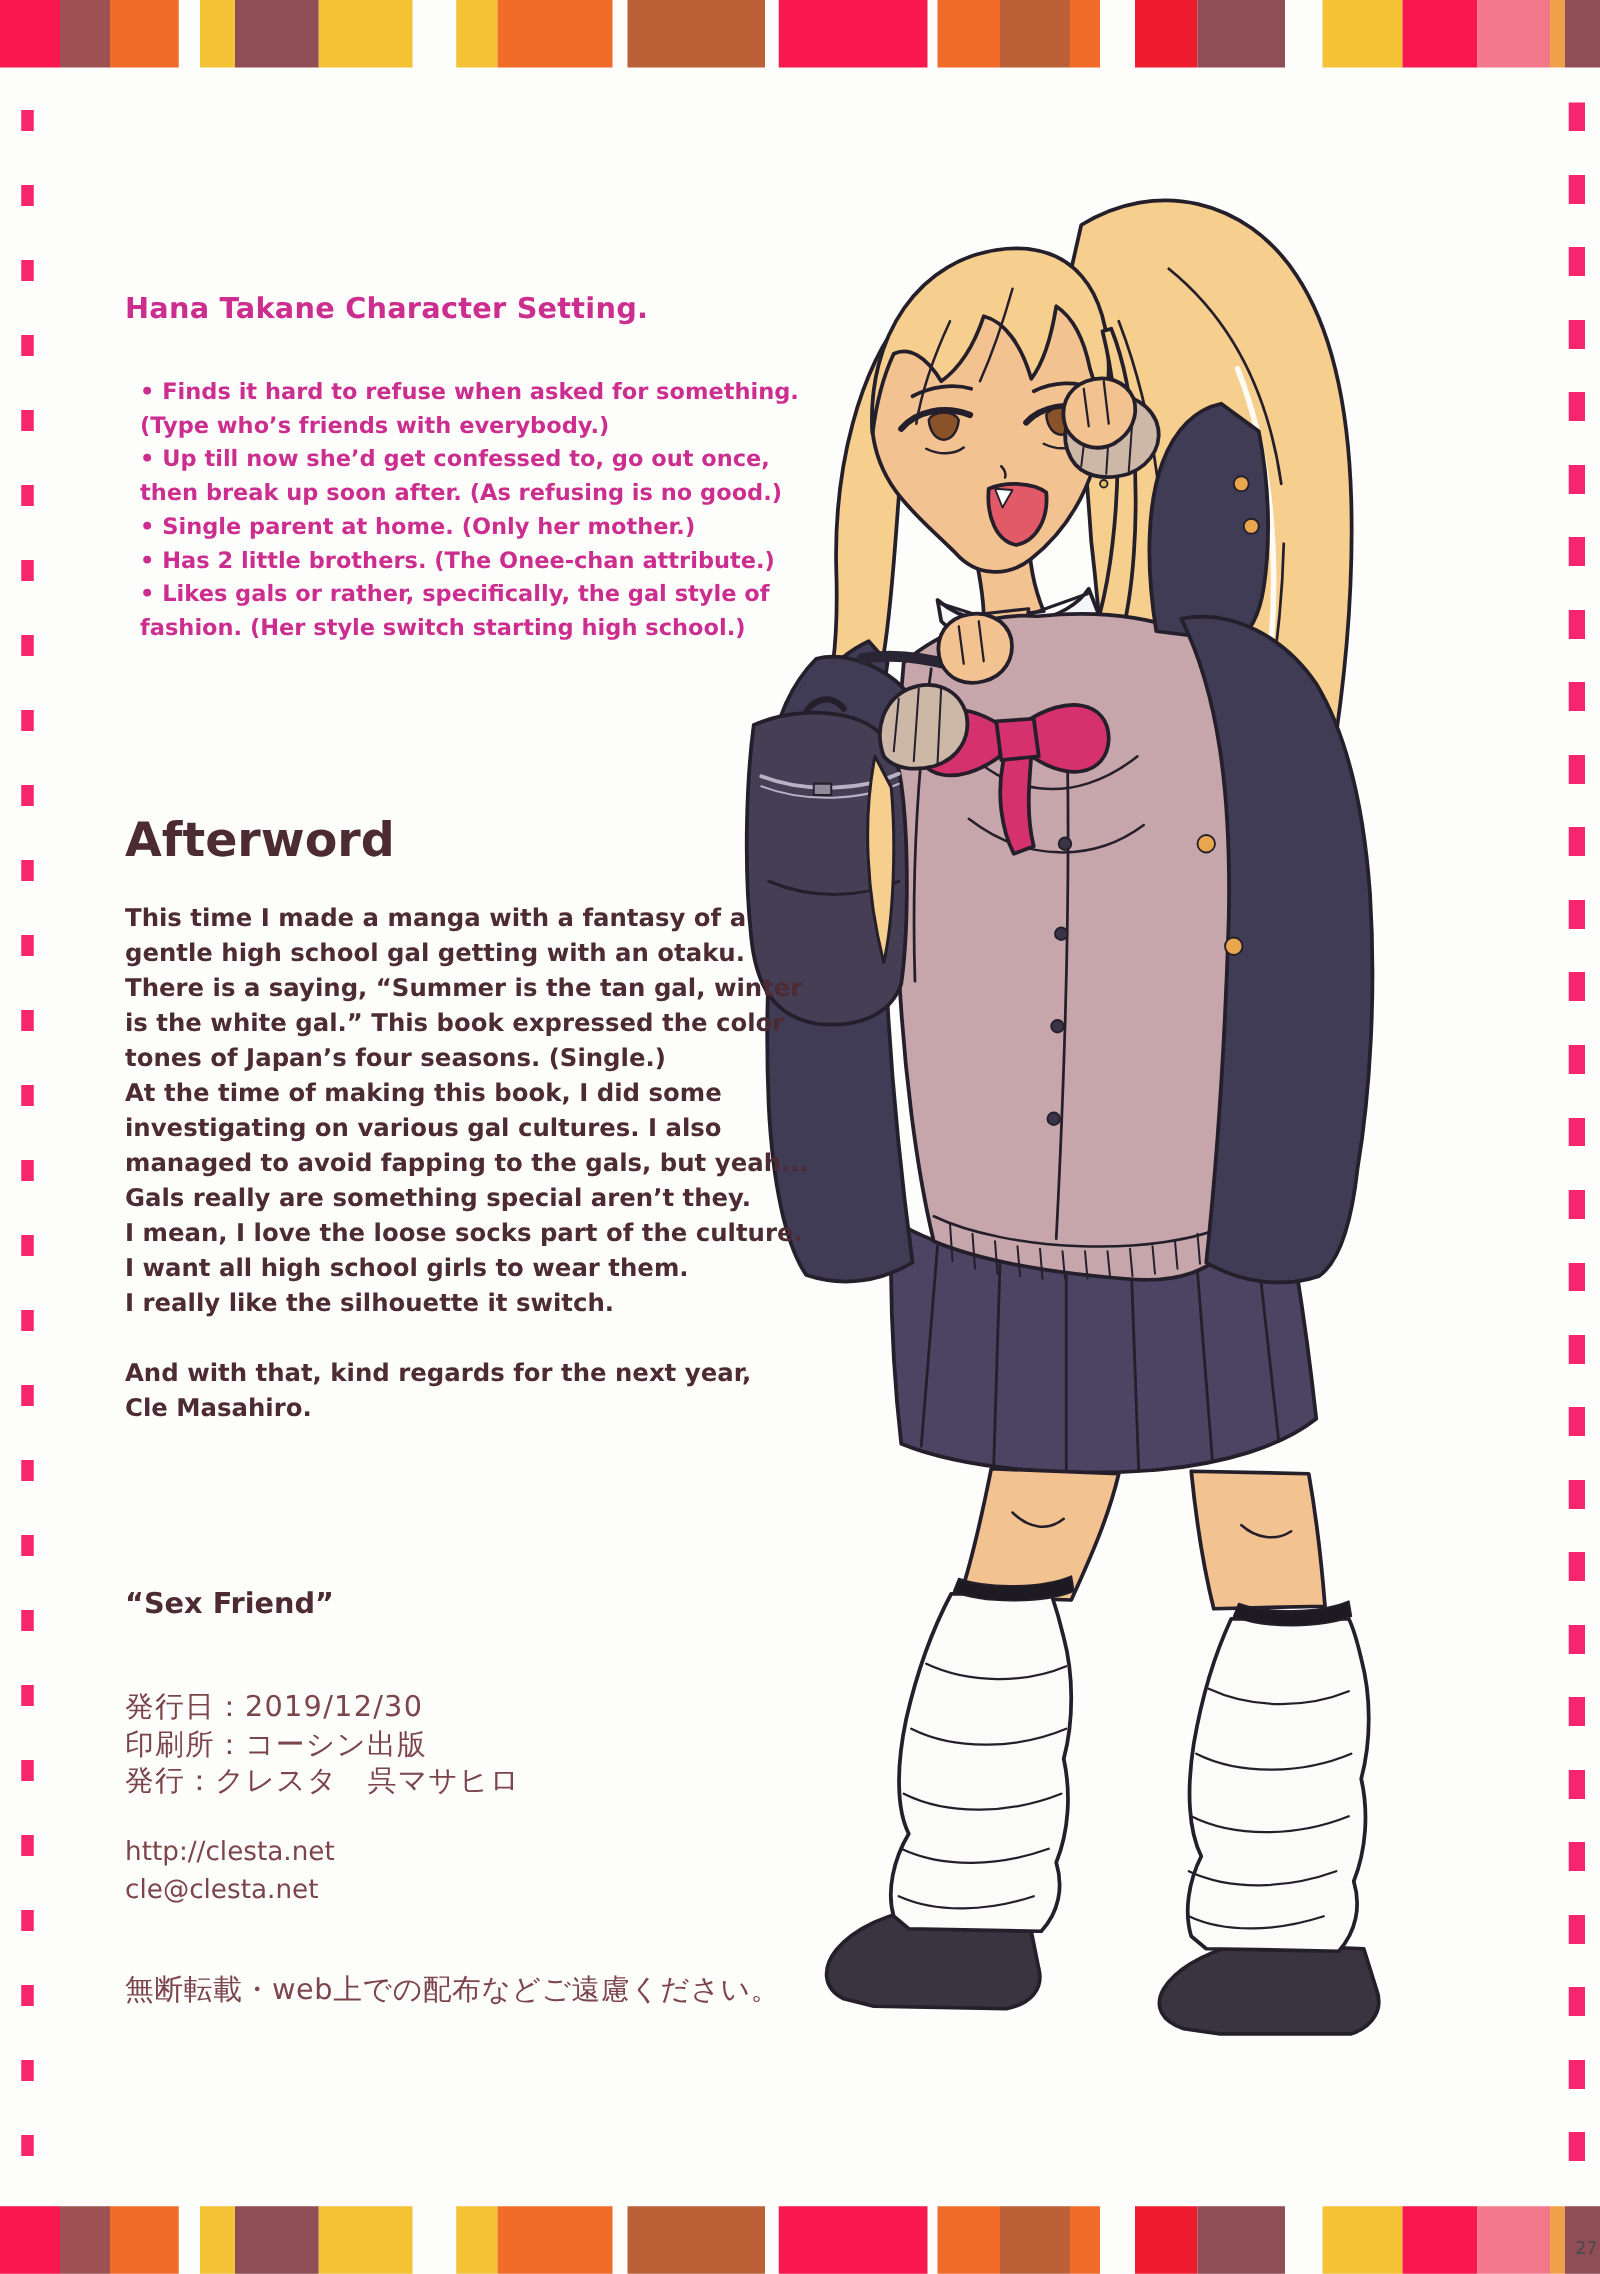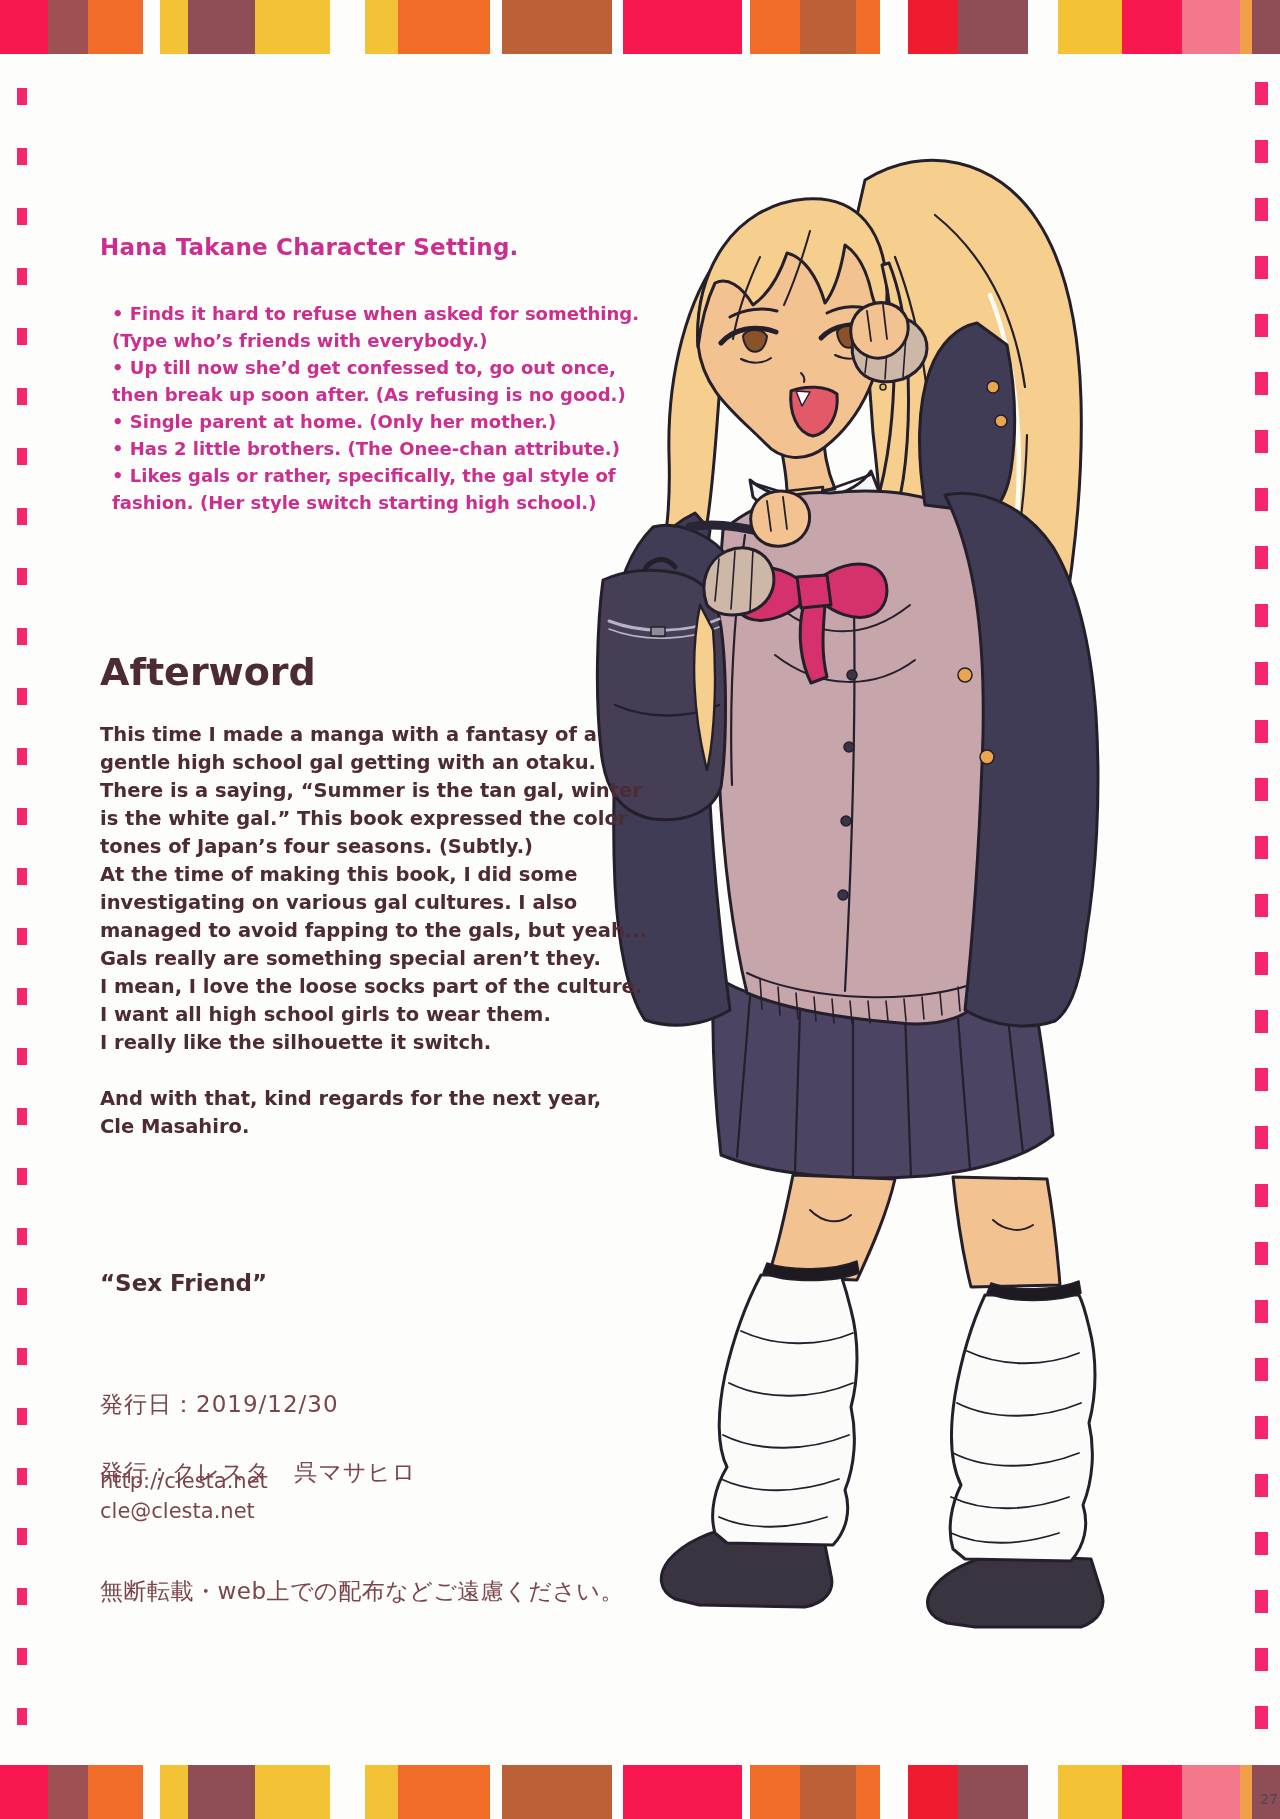--- a/index.html
+++ b/index.html
@@ -24,21 +24,21 @@
   .char-setting{position:absolute;left:100px;top:234px;width:575px;color:var(--pink-text,#CC2E90);z-index:2;}
   .char-setting h1{margin:0 0 40px 0;font-size:23px;font-weight:bold;letter-spacing:.2px;}
   .bullets{list-style:none;margin:12px;padding:0;font-size:18px;font-weight:bold;line-height:27px;}
   .bullets li::before{content:"• ";}
   .afterword{position:absolute;left:100px;top:650px;width:548px;color:var(--body-text,#4D2B35);z-index:2;}
   .afterword h2{margin:0 0 27px 0;font-size:38px;font-weight:bold;}
   .afterword .para{font-size:19.5px;font-weight:bold;line-height:28px;}
   .closing{margin-top:28px;}
   .book-title{position:absolute;left:100px;top:1270px;font-size:23px;font-weight:bold;color:var(--body-text,#4D2B35);z-index:2;}
   .colophon{position:absolute;left:100px;top:1352px;color:var(--colophon-text,#7B454B);z-index:2;}
-  .colophon .cline{font-size:23px;line-height:29.5px;letter-spacing:1px;margin-top:38px;}
+  .colophon .cline{font-size:23px;line-height:29.5px;letter-spacing:1px;}
   .contact{position:absolute;left:100px;top:1466px;color:var(--colophon-text,#7B454B);z-index:2;}
   .contact div{font-size:21px;line-height:30px;}
   .notice{position:absolute;left:100px;top:1576px;font-size:23px;letter-spacing:.5px;color:var(--colophon-text,#7B454B);z-index:2;}
   .page-number{position:absolute;right:2px;bottom:12px;font-size:14px;color:#4a4a4a;z-index:5;text-align:right;}
   
   .illustration{position:absolute;left:595px;top:135px;width:530px;height:1500px;z-index:1;}
   .illustration svg{display:block;width:100%;height:100%;}
 </style>
 </head>
 <body>
@@ -103,39 +103,40 @@
       <li>Has 2 little brothers. (The Onee-chan attribute.)</li>
       <li>Likes gals or rather, specifically, the gal style of fashion. (Her style switch starting high school.)</li>
     </ul>
 </div>
 
 <div class="afterword">
   <h2>Afterword</h2>
   <div>
 
       <div class="para">This time I made a manga with a fantasy of a gentle high school gal getting with an otaku.</div>
-      <div class="para">There is a saying, “Summer is the tan gal, winter is the white gal.” This book expressed the color tones of Japan’s four seasons. (Subtly.)</div>
+      <div class="para">There is a saying, “Summer is the tan gal, winter is the white gal.” This book expressed the color tones of Japan’s four seasons. (Single.)</div>
       <div class="para">At the time of making this book, I did some investigating on various gal cultures. I also managed to avoid fapping to the gals, but yeah...</div>
       <div class="para">Gals really are something special aren’t they.</div>
       <div class="para">I mean, I love the loose socks part of the culture.</div>
       <div class="para">I want all high school girls to wear them.</div>
       <div class="para">I really like the silhouette it switch.</div>
     </div>
   <div class="closing">
 
   <div class="para">And with that, kind regards for the next year,</div>
       <div class="para">Cle Masahiro.</div>
     </div>
 </div>
 
 <div class="book-title">“Sex Friend”</div>
 
 <div class="colophon">
 
 <div class="cline">発行日：2019/12/30</div>
+    <div class="cline">印刷所：コーシン出版</div>
     <div class="cline">発行：クレスタ　呉マサヒロ</div>
   </div>
 <div class="contact">
   <div>http://clesta.net</div>
   <div>cle@clesta.net</div>
 </div>
 <div class="notice">無断転載・web上での配布などご遠慮ください。</div>
 
 <div class="page-number">27</div>
 

